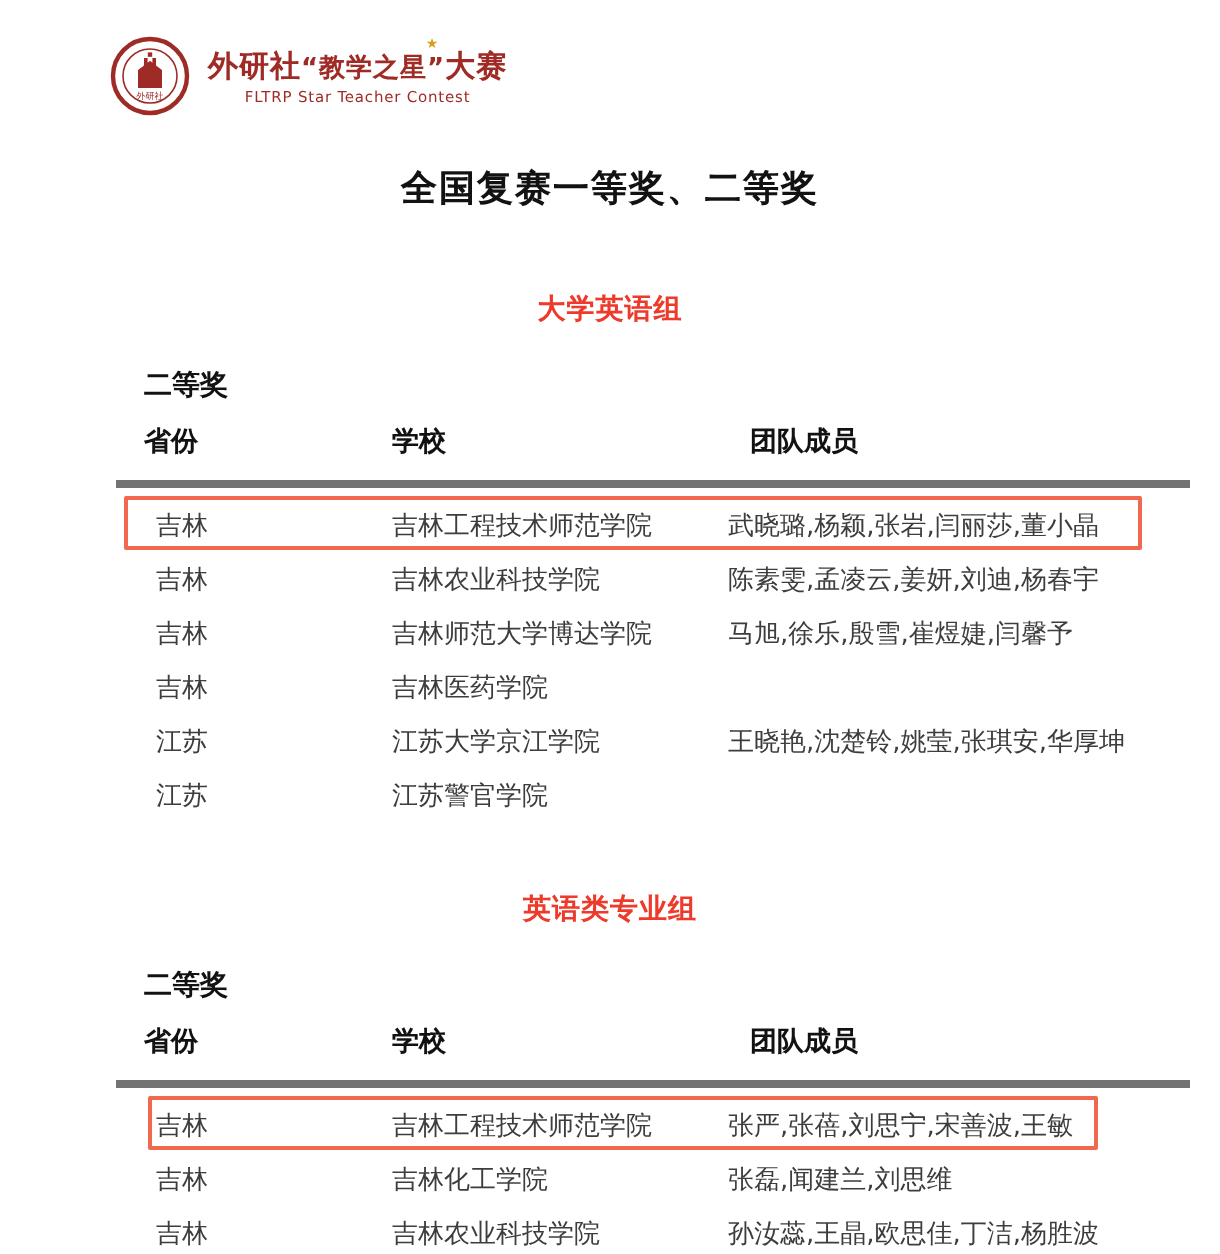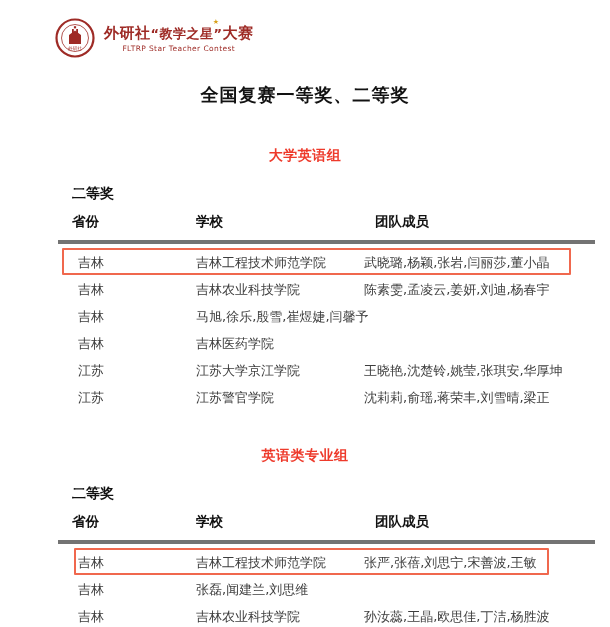--- a/index.html
+++ b/index.html
@@ -98,38 +98,38 @@
   </div>
 
   <div class="tr">
     <div class="td td-province">吉林</div>
     <div class="td td-school">吉林农业科技学院</div>
     <div class="td td-members">陈素雯,孟凌云,姜妍,刘迪,杨春宇</div>
   </div>
 
   <div class="tr">
     <div class="td td-province">吉林</div>
+    <div class="td td-school">吉林师范大学博达学院</div>
     <div class="td td-members">马旭,徐乐,殷雪,崔煜婕,闫馨予</div>
   </div>
 
   <div class="tr">
     <div class="td td-province">吉林</div>
     <div class="td td-school">吉林医药学院</div>
   </div>
 
   <div class="tr">
     <div class="td td-province">江苏</div>
     <div class="td td-school">江苏大学京江学院</div>
     <div class="td td-members">王晓艳,沈楚铃,姚莹,张琪安,华厚坤</div>
   </div>
 
   <div class="tr">
     <div class="td td-province">江苏</div>
     <div class="td td-school">江苏警官学院</div>
-    <div class="td td-members">沈莉莉,俞瑶,蒋荣丰,刘雪晴,梁正</div>
   </div>
 </div>
     </div>
   </section>
 
   <section class="group">
     <h2 class="group-title">英语类专业组</h2>
     <div class="award-level">二等奖</div>
     <div class="tbl">
       <div class="thead">
@@ -139,20 +139,21 @@
       </div>
       <div class="tbody">
   <div class="tr highlighted">
     <div class="td td-province">吉林</div>
     <div class="td td-school">吉林工程技术师范学院</div>
     <div class="td td-members">张严,张蓓,刘思宁,宋善波,王敏</div>
   </div>
 
   <div class="tr">
     <div class="td td-province">吉林</div>
+    <div class="td td-school">吉林化工学院</div>
     <div class="td td-members">张磊,闻建兰,刘思维</div>
   </div>
 
   <div class="tr">
     <div class="td td-province">吉林</div>
     <div class="td td-school">吉林农业科技学院</div>
     <div class="td td-members">孙汝蕊,王晶,欧思佳,丁洁,杨胜波</div>
   </div>
 
   <div class="tr">

